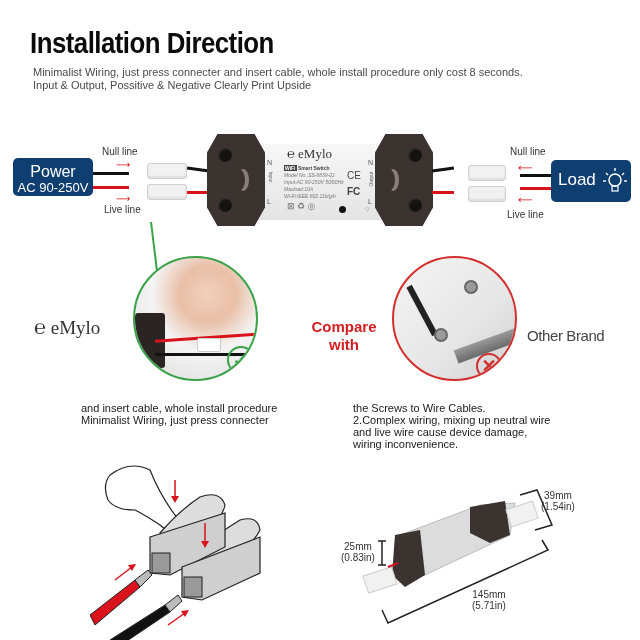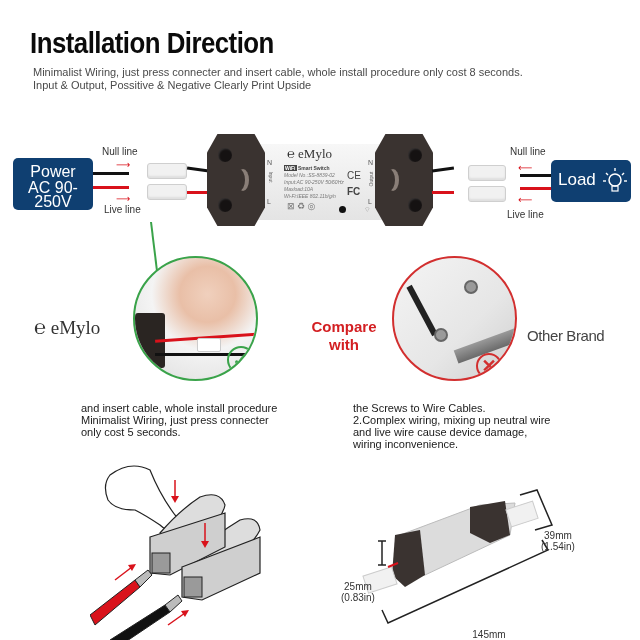--- a/index.html
+++ b/index.html
@@ -4,23 +4,23 @@
 <style>
   * { margin:0; padding:0; box-sizing:border-box; }
   html, body { width:640px; height:640px; background:#ffffff; overflow:hidden; }
   body { position:relative; font-family:"Liberation Sans", sans-serif; color:#222; }
   .abs { position:absolute; }
 
   .title { left:30px; top:26px; font-family:"Liberation Sans", sans-serif; font-weight:bold; font-size:30px; letter-spacing:-0.6px; color:#0b0b0b; transform:scaleX(0.86); transform-origin:left top; white-space:nowrap; }
   .subtitle { left:33px; top:66px; font-size:11px; line-height:13px; color:#4a4a4a; white-space:nowrap; }
 
   
-  .power-box { left:13px; top:158px; width:80px; height:52px; background:#0f3f71; border-radius:5px; color:#fff; text-align:center; }
+  .power-box { left:13px; top:158px; width:80px; height:38px; background:#0f3f71; border-radius:5px; color:#fff; text-align:center; }
   .power-box .big { font-size:16px; margin-top:5px; display:block; line-height:18px; }
-  .power-box .small { font-size:16px; display:block; line-height:14px; }
+  .power-box .small { font-size:13px; display:block; line-height:14px; }
   .load-box { left:551px; top:160px; width:80px; height:42px; background:#0f3f71; border-radius:5px; color:#fff; }
   .load-box .big { position:absolute; left:7px; top:10px; font-size:17px; }
   .wire { height:3px; }
   .wire.black { background:#111; }
   .wire.red { background:#d9121b; }
   .lbl { font-size:10px; color:#333; white-space:nowrap; }
   .arrow { color:#d9121b; font-size:10px; line-height:8px; }
   .conn { background:#f1f1f1; border:1px solid #cfcfcf; border-radius:3px; box-shadow:inset 0 -2px 2px rgba(0,0,0,0.08); }
 
   .device { left:207px; top:134px; width:226px; height:92px; }
@@ -35,21 +35,21 @@
 
   .circle { border-radius:50%; overflow:hidden; }
   .circle.green { left:133px; top:256px; width:125px; height:125px; border:2px solid #3aa34a; background:radial-gradient(circle at 60% 30%, #f0d0bd 0, #e9bfa7 25%, #f4f4f4 50%, #dcdcdc 100%); }
   .circle.red { left:392px; top:256px; width:125px; height:125px; border:2px solid #d22f2f; background:linear-gradient(135deg,#f4f4f4,#e6e6e6 60%,#cfcfcf); }
 
   .compare { left:289px; top:318px; font-weight:bold; font-size:15px; color:#d31f22; text-align:center; width:78px; line-height:18px;margin-left:16px; }
   .other { left:527px; top:318px; font-size:15px; color:#444; white-space:nowrap; letter-spacing:-0.4px;margin-top:9px; }
   .logo-mid { left:34px; top:316px; font-size:19px; }
 
   .para { font-size:11px; line-height:12px; color:#1a1a1a; white-space:nowrap; }
-  .dim { font-size:10px; line-height:11px; color:#333; text-align:center; white-space:nowrap;margin-top:40px; }
+  .dim { font-size:10px; line-height:11px; color:#333; text-align:center; white-space:nowrap; }
 </style>
 </head>
 <body>
 
 <div class="abs title">Installation Direction</div>
 <div class="abs subtitle">
   <div>Minimalist Wiring, just press connecter and insert cable, whole install procedure only cost 8 seconds.</div>
   <div>Input &amp; Output, Possitive &amp; Negative Clearly Print Upside</div>
 </div>
 
@@ -155,21 +155,20 @@
   <div class="abs" style="left:70px;top:22px;width:14px;height:14px;border-radius:50%;background:#9a9a9a;border:2px solid #666;"></div>
   <div class="abs" style="left:60px;top:80px;width:70px;height:14px;background:linear-gradient(#9a9a9a,#6a6a6a);transform:rotate(-20deg);"></div>
   <div class="abs" style="left:82px;top:95px;width:26px;height:26px;border-radius:50%;border:2px solid #d22f2f;color:#d22f2f;font-size:18px;font-weight:bold;text-align:center;line-height:22px;">✕</div>
 </div>
 
 <div class="abs other">Other Brand</div>
 
 <div class="abs para" style="left:81px;top:402px;">
   <div>and insert cable, whole install procedure</div>
   <div>Minimalist Wiring, just press connecter</div>
-  <div>only cost 5 seconds.</div>
 </div>
 <div class="abs para" style="left:353px;top:402px;">
   <div>the Screws to Wire Cables.</div>
   <div>2.Complex wiring, mixing up neutral wire</div>
   <div>and live wire cause device damage,</div>
   <div>wiring inconvenience.</div>
 </div>
 
 <svg class="abs" style="left:90px;top:455px;" width="220" height="185" viewBox="0 0 220 185">
   <path d="M20 20 Q40 5 60 15 Q70 40 85 60 Q95 68 95 72 Q80 80 70 70 Q55 60 45 55 Q25 55 18 45 Q12 30 20 20Z" fill="#fff" stroke="#222" stroke-width="1.2"></path>

